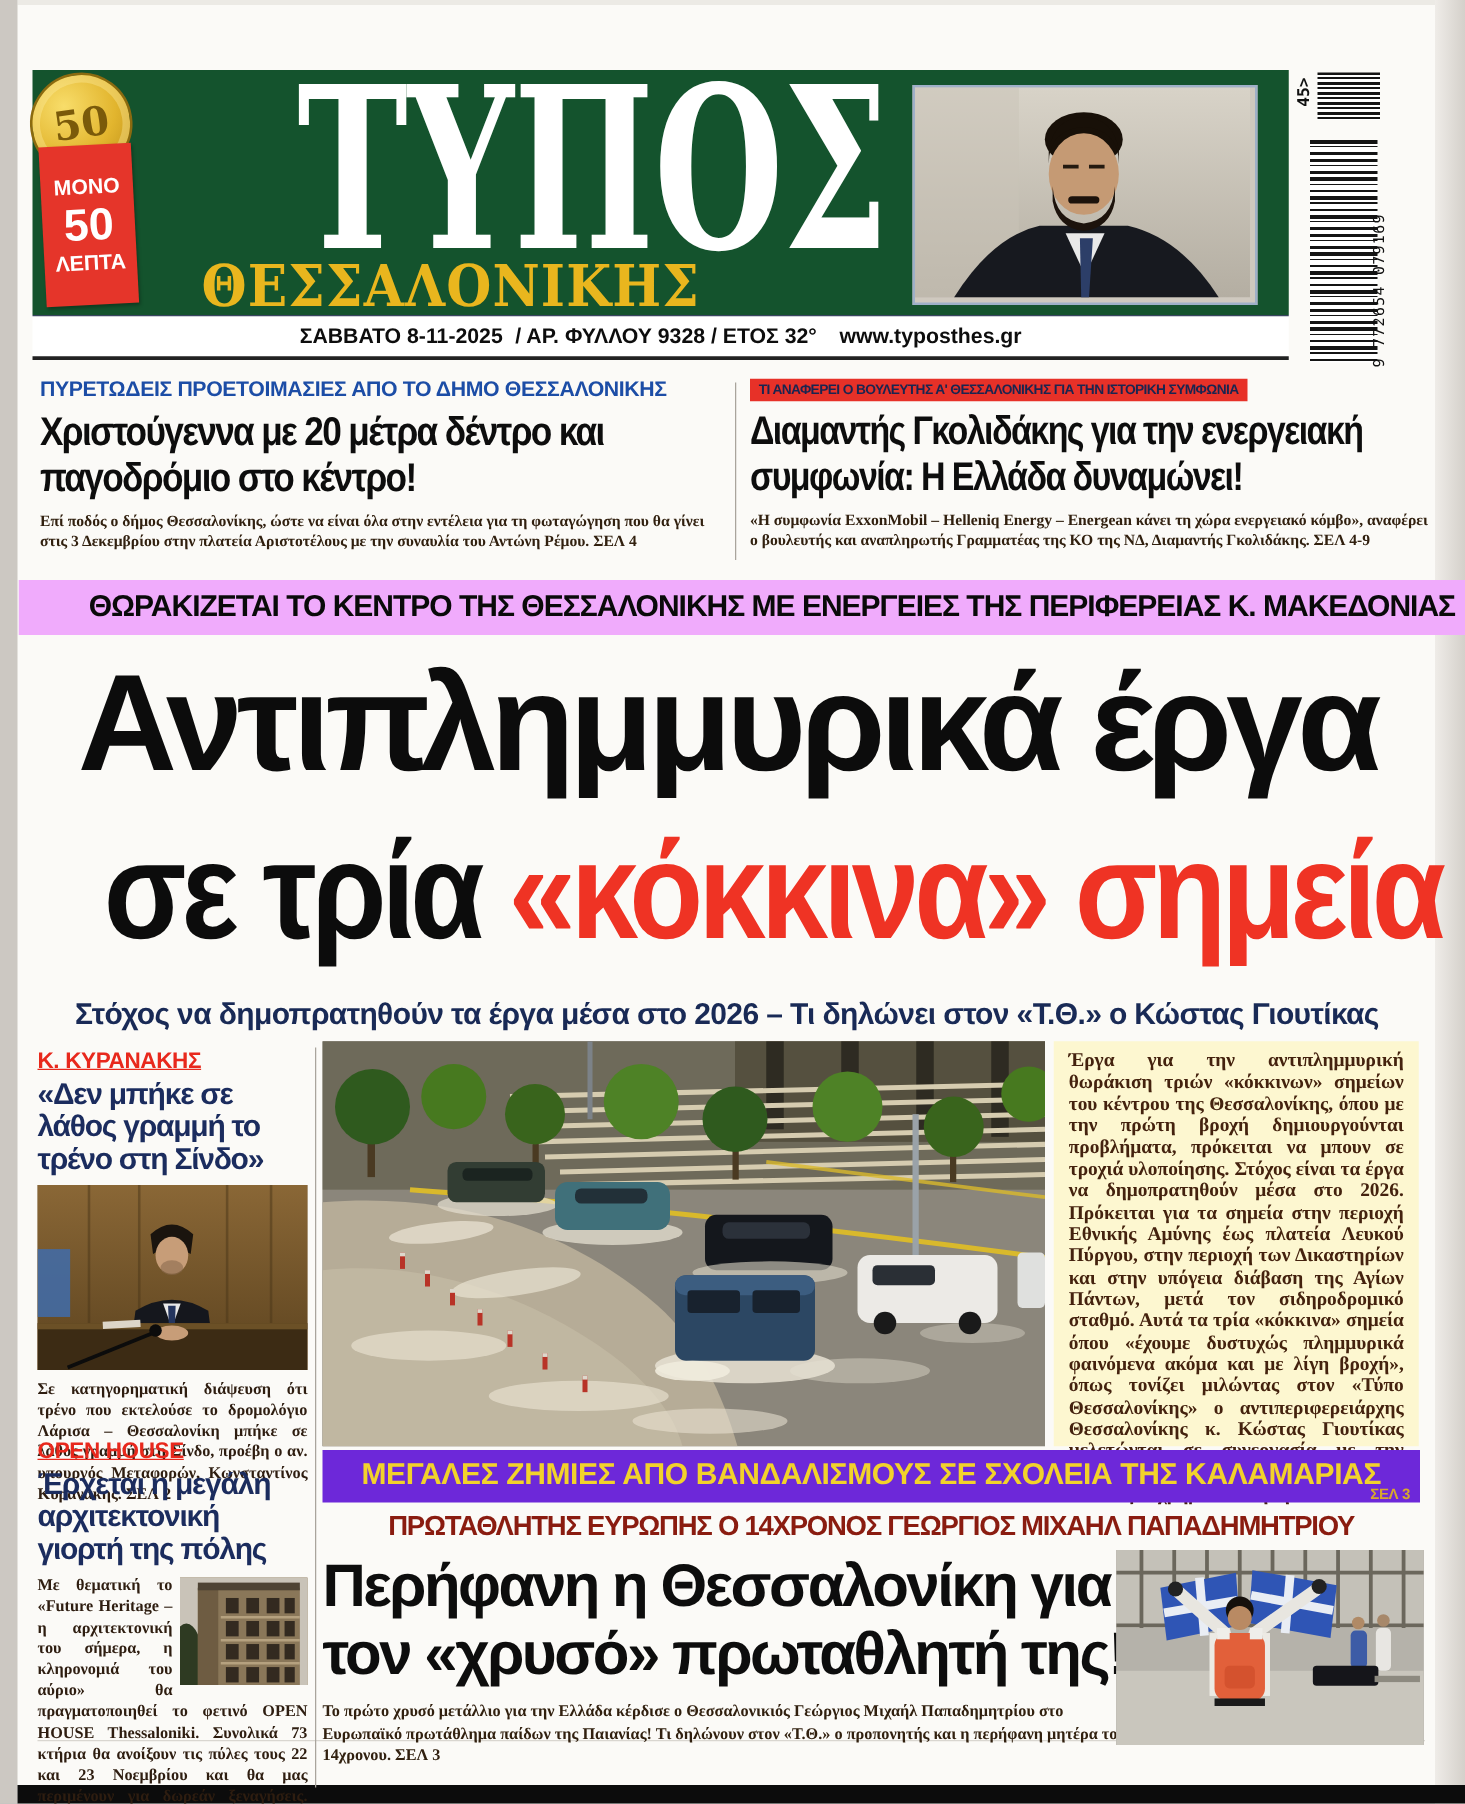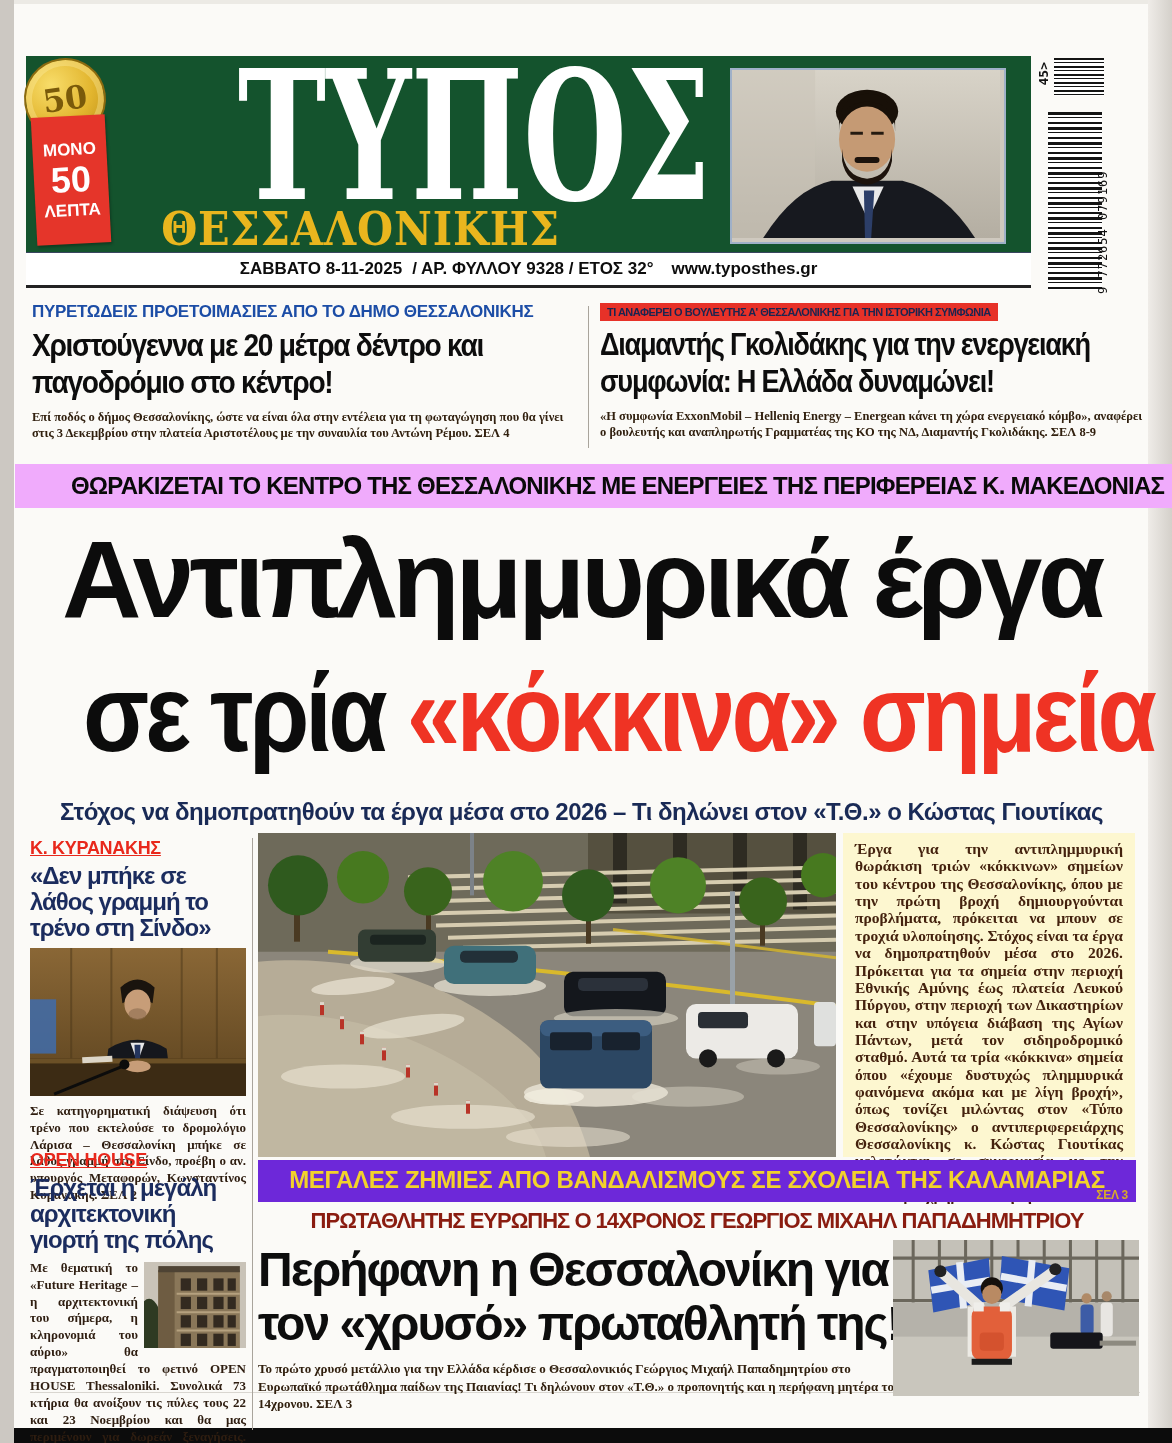--- a/index.html
+++ b/index.html
@@ -163,21 +163,21 @@
 
   <div class="abs story-tl">
     <div class="kicker-blue">ΠΥΡΕΤΩΔΕΙΣ ΠΡΟΕΤΟΙΜΑΣΙΕΣ ΑΠΟ ΤΟ ΔΗΜΟ ΘΕΣΣΑΛΟΝΙΚΗΣ</div>
     <div class="hl-top hl-squeeze">Χριστούγεννα με 20 μέτρα δέντρο και παγοδρόμιο στο κέντρο!</div>
     <div class="body-serif" style="width:555px;">Επί ποδός ο δήμος Θεσσαλονίκης, ώστε να είναι όλα στην εντέλεια για τη φωταγώγηση που θα γίνει στις 3 Δεκεμβρίου στην πλατεία Αριστοτέλους με την συναυλία του Αντώνη Ρέμου. ΣΕΛ 4</div>
   </div>
   <div class="abs vdiv1"></div>
   <div class="abs story-tr">
     <span class="kicker-red">ΤΙ ΑΝΑΦΕΡΕΙ Ο ΒΟΥΛΕΥΤΗΣ Α' ΘΕΣΣΑΛΟΝΙΚΗΣ ΓΙΑ ΤΗΝ ΙΣΤΟΡΙΚΗ ΣΥΜΦΩΝΙΑ</span>
     <div class="hl-top" style="transform:scaleX(.85);transform-origin:left top;width:645px;">Διαμαντής Γκολιδάκης για την ενεργειακή συμφωνία: Η Ελλάδα δυναμώνει!</div>
-    <div class="body-serif" style="width:545px;">«Η συμφωνία ExxonMobil – Helleniq Energy – Energean κάνει τη χώρα ενεργειακό κόμβο», αναφέρει ο βουλευτής και αναπληρωτής Γραμματέας της ΚΟ της ΝΔ, Διαμαντής Γκολιδάκης. ΣΕΛ 8-9</div>
+    <div class="body-serif" style="width:545px;">«Η συμφωνία ExxonMobil – Helleniq Energy – Energean κάνει τη χώρα ενεργειακό κόμβο», αναφέρει ο βουλευτής και αναπληρωτής Γραμματέας της ΚΟ της ΝΔ, Διαμαντής Γκολιδάκης. ΣΕΛ 4-9</div>
   </div>
 
   <div class="abs main-kicker">ΘΩΡΑΚΙΖΕΤΑΙ ΤΟ ΚΕΝΤΡΟ ΤΗΣ ΘΕΣΣΑΛΟΝΙΚΗΣ ΜΕ ΕΝΕΡΓΕΙΕΣ ΤΗΣ ΠΕΡΙΦΕΡΕΙΑΣ Κ. ΜΑΚΕΔΟΝΙΑΣ</div>
   <div class="abs main-hl">
     <div class="l1">Αντιπλημμυρικά έργα</div>
     <div class="l2"><span>σε τρία </span><span class="red-txt">«κόκκινα» σημεία</span></div>
   </div>
   <div class="abs main-sub">Στόχος να δημοπρατηθούν τα έργα μέσα στο 2026 – Τι δηλώνει στον «Τ.Θ.» ο Κώστας Γιουτίκας</div>
 
   <div class="abs sidebar1">

